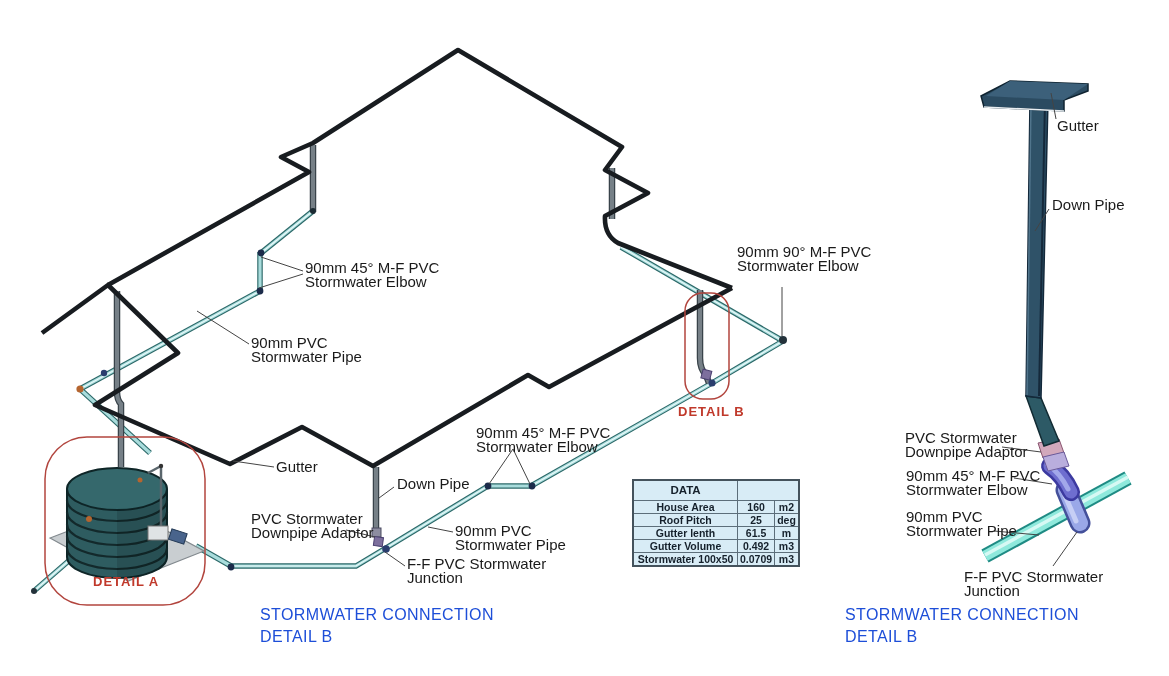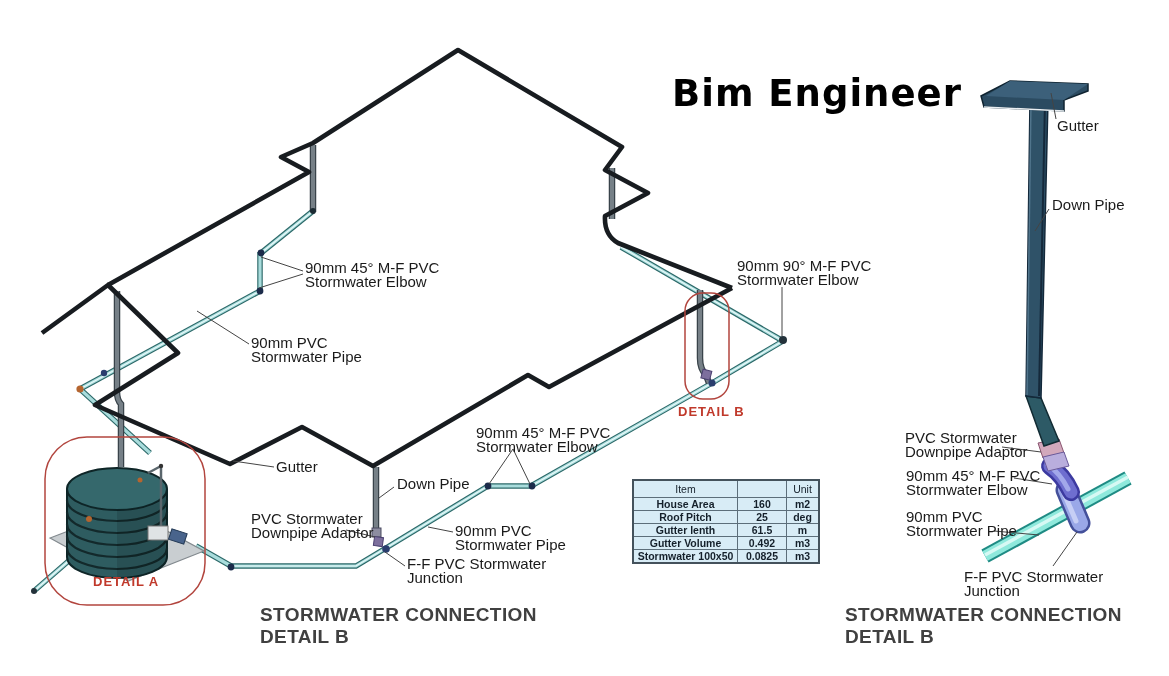--- a/index.html
+++ b/index.html
@@ -1,21 +1,21 @@
 <!DOCTYPE html>
 <html><head>
 <meta charset="utf-8">
 <style>
   html,body{margin:0;padding:0;background:#ffffff;}
   #stage{position:relative;width:1169px;height:676px;background:#ffffff;overflow:hidden;
          font-family:"Liberation Sans",sans-serif;}
   #drawing{position:absolute;left:0;top:0;}
   .lbl{position:absolute;font-size:15px;line-height:14px;color:#1a1a1a;white-space:nowrap;}
   .red{color:#c0392b;font-size:13px;letter-spacing:1px;font-weight:600;}
-  .caption{position:absolute;font-size:19px;font-weight:700;color:#404040;line-height:22px;
+  .caption{position:absolute;font-size:16px;font-weight:400;color:#1d4ed8;line-height:22px;
            letter-spacing:.4px;white-space:nowrap;}
   #title{position:absolute;left:672px;top:72px;font-family:"DejaVu Sans",sans-serif;
          font-size:37px;font-weight:700;letter-spacing:1px;color:#000;white-space:nowrap;}
   table.datatbl{position:absolute;left:632px;top:479px;border-collapse:collapse;
          background:#d8ecf6;font-size:10.5px;color:#15202b;table-layout:fixed;}
   table.datatbl td{border:1px solid #5c6e7a;text-align:center;padding:0 2px;overflow:hidden;}
   table.datatbl{border:2px solid #44525c;}
   tr.hrow{height:20px;} tr.irow{height:17px;} tr.drow{height:13px;font-weight:bold;}
   td.c1{width:99px;} td.c2{width:44px;} td.c3{width:27px;}
   .tblhdr{font-weight:700;font-size:11.5px;}
@@ -189,31 +189,30 @@
       <path d="M1056,119 L1051,93"></path>
       <path d="M1049,209 L1035,231"></path>
       <path d="M1002,447 L1041,452"></path>
       <path d="M1014,478 L1052,484"></path>
       <path d="M994,531 L1039,535"></path>
       <path d="M1053,566 L1077,532"></path>
     </g>
   </g>
 </svg>
 
-  <div id="title">Bim Engineer</div>
 
   <div class="lbl" style="left:305px;top:261px">
     <div>90mm 45° M-F PVC</div>
     <div>Stormwater Elbow</div>
   </div>
   <div class="lbl" style="left:251px;top:336px">
     <div>90mm PVC</div>
     <div>Stormwater Pipe</div>
   </div>
-  <div class="lbl" style="left:737px;top:259px">
+  <div class="lbl" style="left:737px;top:245px">
     <div>90mm 90° M-F PVC</div>
     <div>Stormwater Elbow</div>
   </div>
   <div class="lbl" style="left:276px;top:460px">Gutter</div>
   <div class="lbl" style="left:397px;top:477px">Down Pipe</div>
   <div class="lbl" style="left:251px;top:512px">
     <div>PVC Stormwater</div>
     <div>Downpipe Adaptor</div>
   </div>
   <div class="lbl" style="left:407px;top:557px">
@@ -255,24 +254,23 @@
     <div>STORMWATER CONNECTION</div>
     <div>DETAIL B</div>
   </div>
   <div class="caption" style="left:845px;top:604px">
     <div>STORMWATER CONNECTION</div>
     <div>DETAIL B</div>
   </div>
 
   <table class="datatbl">
     <tbody>
-    <tr class="irow">
-      <td class="c1">Item</td>
-      <td class="c2"></td>
-      <td class="c3">Unit</td>
+        <tr class="hrow">
+      <td class="c1 tblhdr">DATA</td>
+      <td class="c2" colspan="2"></td>
     </tr>
     <tr class="drow">
       <td>House Area</td>
       <td>160</td>
       <td>m2</td>
     </tr>
     <tr class="drow">
       <td>Roof Pitch</td>
       <td>25</td>
       <td>deg</td>
@@ -282,19 +280,19 @@
       <td>61.5</td>
       <td>m</td>
     </tr>
     <tr class="drow">
       <td>Gutter Volume</td>
       <td>0.492</td>
       <td>m3</td>
     </tr>
     <tr class="drow">
       <td>Stormwater 100x50</td>
-      <td>0.0825</td>
+      <td>0.0709</td>
       <td>m3</td>
     </tr>
   </tbody>
     </table>
 
 </div>
 
 </body></html>

